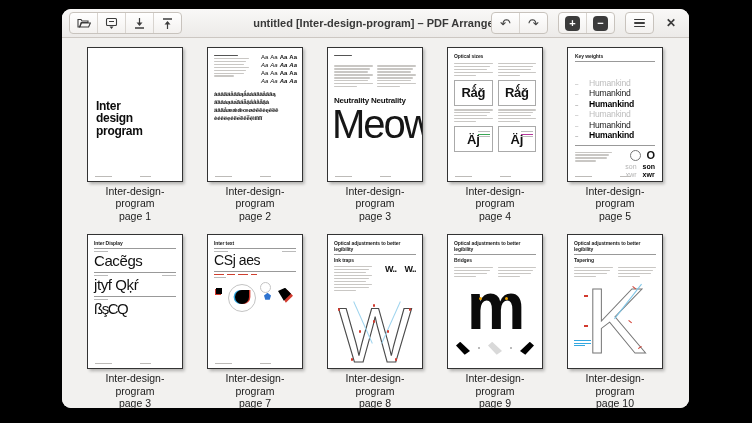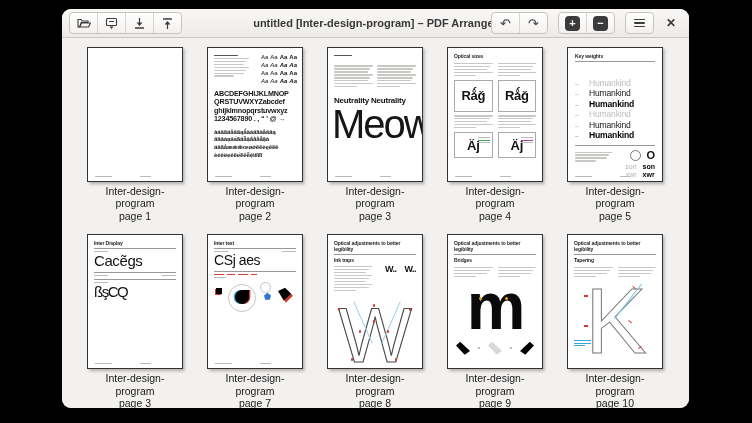--- a/index.html
+++ b/index.html
@@ -187,20 +187,23 @@
         </div>
       </div>
       <div class="gap6"></div>
       <div class="closex">✕</div>
     </div>
 
     <div class="content">
 
       <div class="thumb">
         <div class="pagemini">
+          <div class="p1title">Inter
+design
+program</div>
           <div class="foot">
               <i></i>
               <i></i>
             </div>
         </div>
         <div class="plabel">
           <div>Inter-design-program</div>
             <div>page 1</div>
         </div>
       </div>
@@ -239,26 +242,20 @@
                   <b>Aa</b>
                   <b>Aa</b>
                 </div>
               <div class="aarow it">
                   <b>Aa</b>
                   <b>Aa</b>
                   <b>Aa</b>
                   <b>Aa</b>
                 </div>
             </div>
-          </div>
-          <div class="alpha">
-            <div>ABCDEFGHIJKLMNOP</div>
-            <div>QRSTUVWXYZabcdef</div>
-            <div>ghijklmnopqrstuvwxyz</div>
-            <div>1234567890 . , “ ' @ →</div>
           </div>
           <div class="accents">
             <div>àáâãäåāăąǻàáâãäåāăą</div>
             <div>ǎȁȃȧạảấầẩẫậắằẳẵặà</div>
             <div>äâãåæǽǣœøǿēĕėęěȅȇ</div>
             <div>èéêëẹẻẽếềểễệìíîïĩī</div>
           </div>
           <div class="foot">
               <i></i>
               <i></i>
@@ -323,21 +320,21 @@
                   <div class="tx" style="width: 58%;"></div>
                 </div>
                 <div>
                   <div class="tx" style="width: 100%;"></div>
                   <div class="tx" style="width: 93%;"></div>
                   <div class="tx" style="width: 86%;"></div>
                   <div class="tx" style="width: 100%;"></div>
                   <div class="tx" style="width: 58%;"></div>
                 </div>
               </div>
-            <div class="p4cols" style="height:32px;">
+            <div class="p4cols" style="height:26px;">
               <div class="gbox">
                 <span class="gtxt">Rǻǧ</span>
               </div>
               <div class="gbox">
                 <span class="gtxt">Rǻǧ</span>
               </div>
             </div>
             <div class="p4cols">
                 <div>
                   <div class="tx" style="width: 100%;"></div>
@@ -464,20 +461,21 @@
           </div>
           <div class="caps">
               <i></i>
             </div>
           <div class="dline">Cacẽgs</div>
           <div style="margin:3px 6px 0;" class="hrl"></div>
           <div class="caps">
               <i></i>
               <i style="margin-left:auto;"></i>
             </div>
+          <div class="dline">jtyf Qķŕ</div>
           <div style="margin:3px 6px 0;" class="hrl"></div>
           <div class="caps">
               <i></i>
             </div>
           <div class="dline" style="letter-spacing:-1.5px;">ßşCQ</div>
           <div class="foot">
               <i></i>
               <i></i>
             </div>
         </div>

